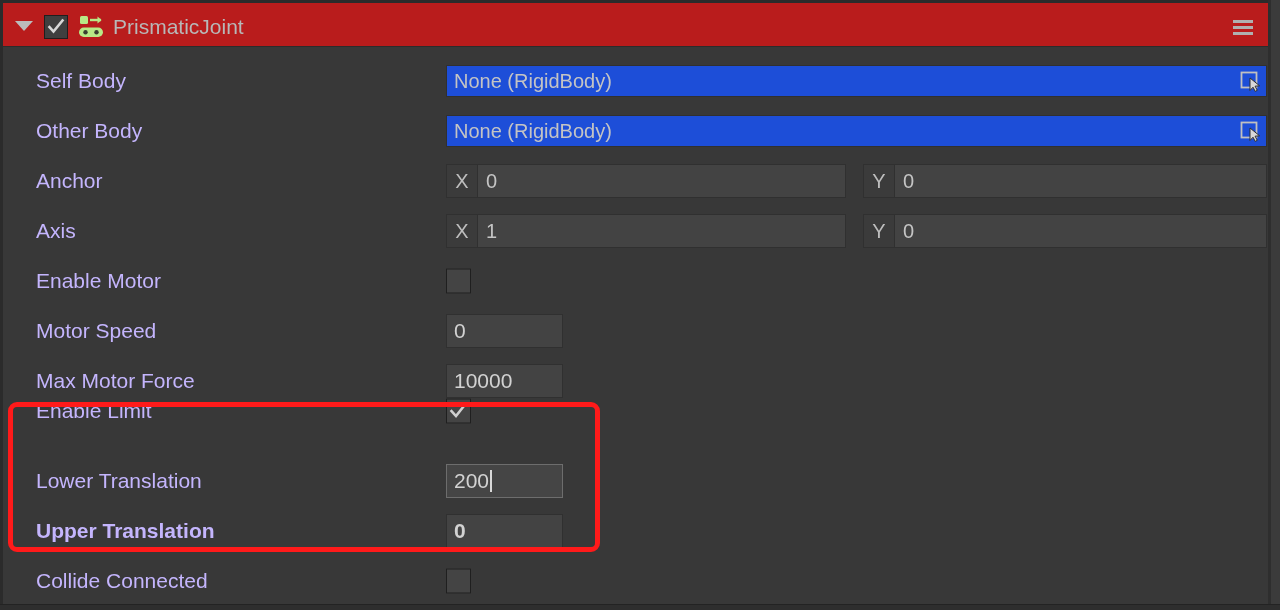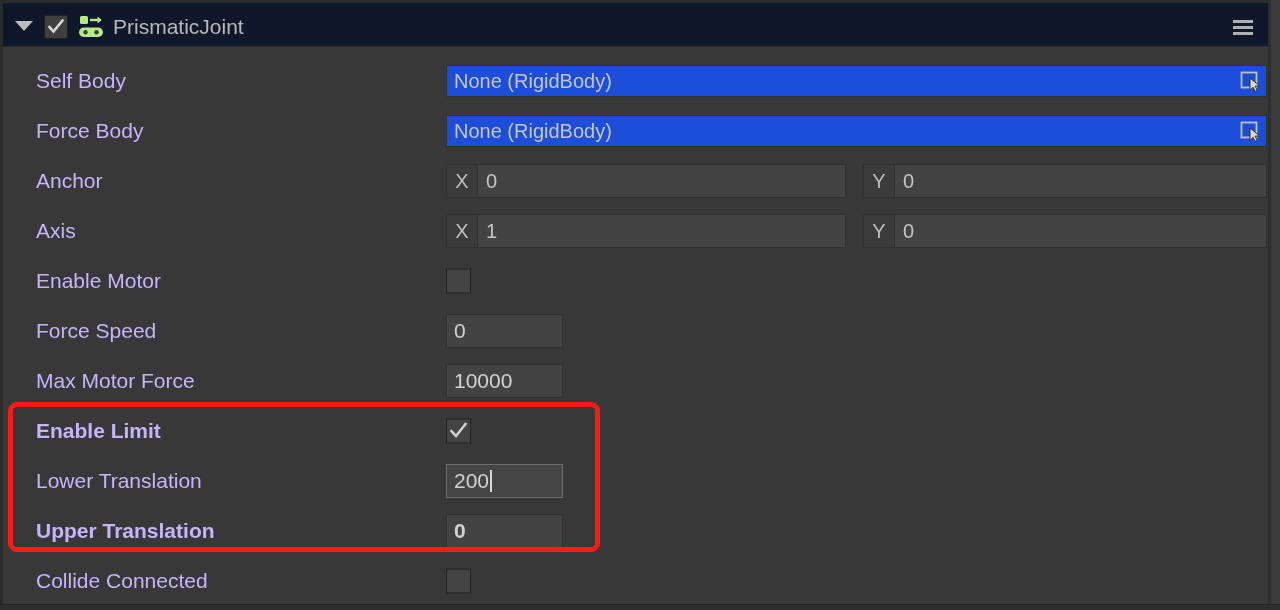--- a/index.html
+++ b/index.html
@@ -48,21 +48,21 @@
   .edge-right-line {
     position: absolute; left: 1268px; top: 0; width: 3px; height: 610px;
     background: #2e2e2e;
   }
 
   
   .comp-header {
     position: absolute;
     left: 3px; top: 3px;
     width: 1265px; height: 44px;
-    background: #0f172a;
+    background: #b91c1c;
     border-bottom: 1px solid #2c2c2c;
     box-sizing: border-box;
     text-decoration: underline;
   }
   .foldout {
     position: absolute;
     left: 10px; top: 14px;
     width: 22px; height: 16px;
     cursor: pointer;
   }
@@ -309,21 +309,21 @@
         <div class="row-label">Self Body</div>
         <div class="obj-field">
           <span class="txt">None (RigidBody)</span>
           <span class="picker"><svg width="22" height="22" viewBox="0 0 22 22">
   <rect x="2.5" y="2.5" width="15" height="15" fill="none" stroke="#c0c0c0" stroke-width="1.8"></rect>
   <path d="M11 8 L11 20.5 L14 17.2 L16.2 21.4 L18.3 20.3 L16.1 16.2 L20.6 15.8 Z" fill="#d8d8d8" stroke="#2f2f2f" stroke-width="1"></path>
 </svg></span>
         </div>
       </div>
       <div class="row" style="top: 106px;">
-        <div class="row-label">Force Body</div>
+        <div class="row-label">Other Body</div>
         <div class="obj-field">
           <span class="txt">None (RigidBody)</span>
           <span class="picker"><svg width="22" height="22" viewBox="0 0 22 22">
   <rect x="2.5" y="2.5" width="15" height="15" fill="none" stroke="#c0c0c0" stroke-width="1.8"></rect>
   <path d="M11 8 L11 20.5 L14 17.2 L16.2 21.4 L18.3 20.3 L16.1 16.2 L20.6 15.8 Z" fill="#d8d8d8" stroke="#2f2f2f" stroke-width="1"></path>
 </svg></span>
         </div>
       </div>
       <div class="row" style="top: 156px;">
         <div class="row-label">Anchor</div>
@@ -345,32 +345,32 @@
         <div class="vec-y">
           <span class="axis-tag">Y</span>
           <span class="axis-val">0</span>
         </div>
       </div>
       <div class="row" style="top: 256px;">
         <div class="row-label">Enable Motor</div>
         <div class="chk"></div>
       </div>
       <div class="row" style="top: 306px;">
-        <div class="row-label">Force Speed</div>
+        <div class="row-label">Motor Speed</div>
         <div class="num-field">
           <span class="txt">0</span>
         </div>
       </div>
       <div class="row" style="top: 356px;">
         <div class="row-label">Max Motor Force</div>
         <div class="num-field">
           <span class="txt">10000</span>
         </div>
       </div>
-      <div class="row" style="top: 406px; font-weight: bold;">
+      <div class="row" style="top: 386px;">
         <div class="row-label">Enable Limit</div>
         <div class="chk">
           <svg width="19" height="19" viewBox="0 0 19 19">
   <path d="M2.5 9.5 L7 14.5 L16.5 2.5" stroke="#cfcfcf" stroke-width="2.6" fill="none" stroke-linecap="square"></path>
           </svg>
         </div>
       </div>
       <div class="row" style="top: 456px;">
         <div class="row-label">Lower Translation</div>
         <div class="num-field focused" style="display: flex; align-items: center; padding-left: 7px; box-sizing: border-box;">

